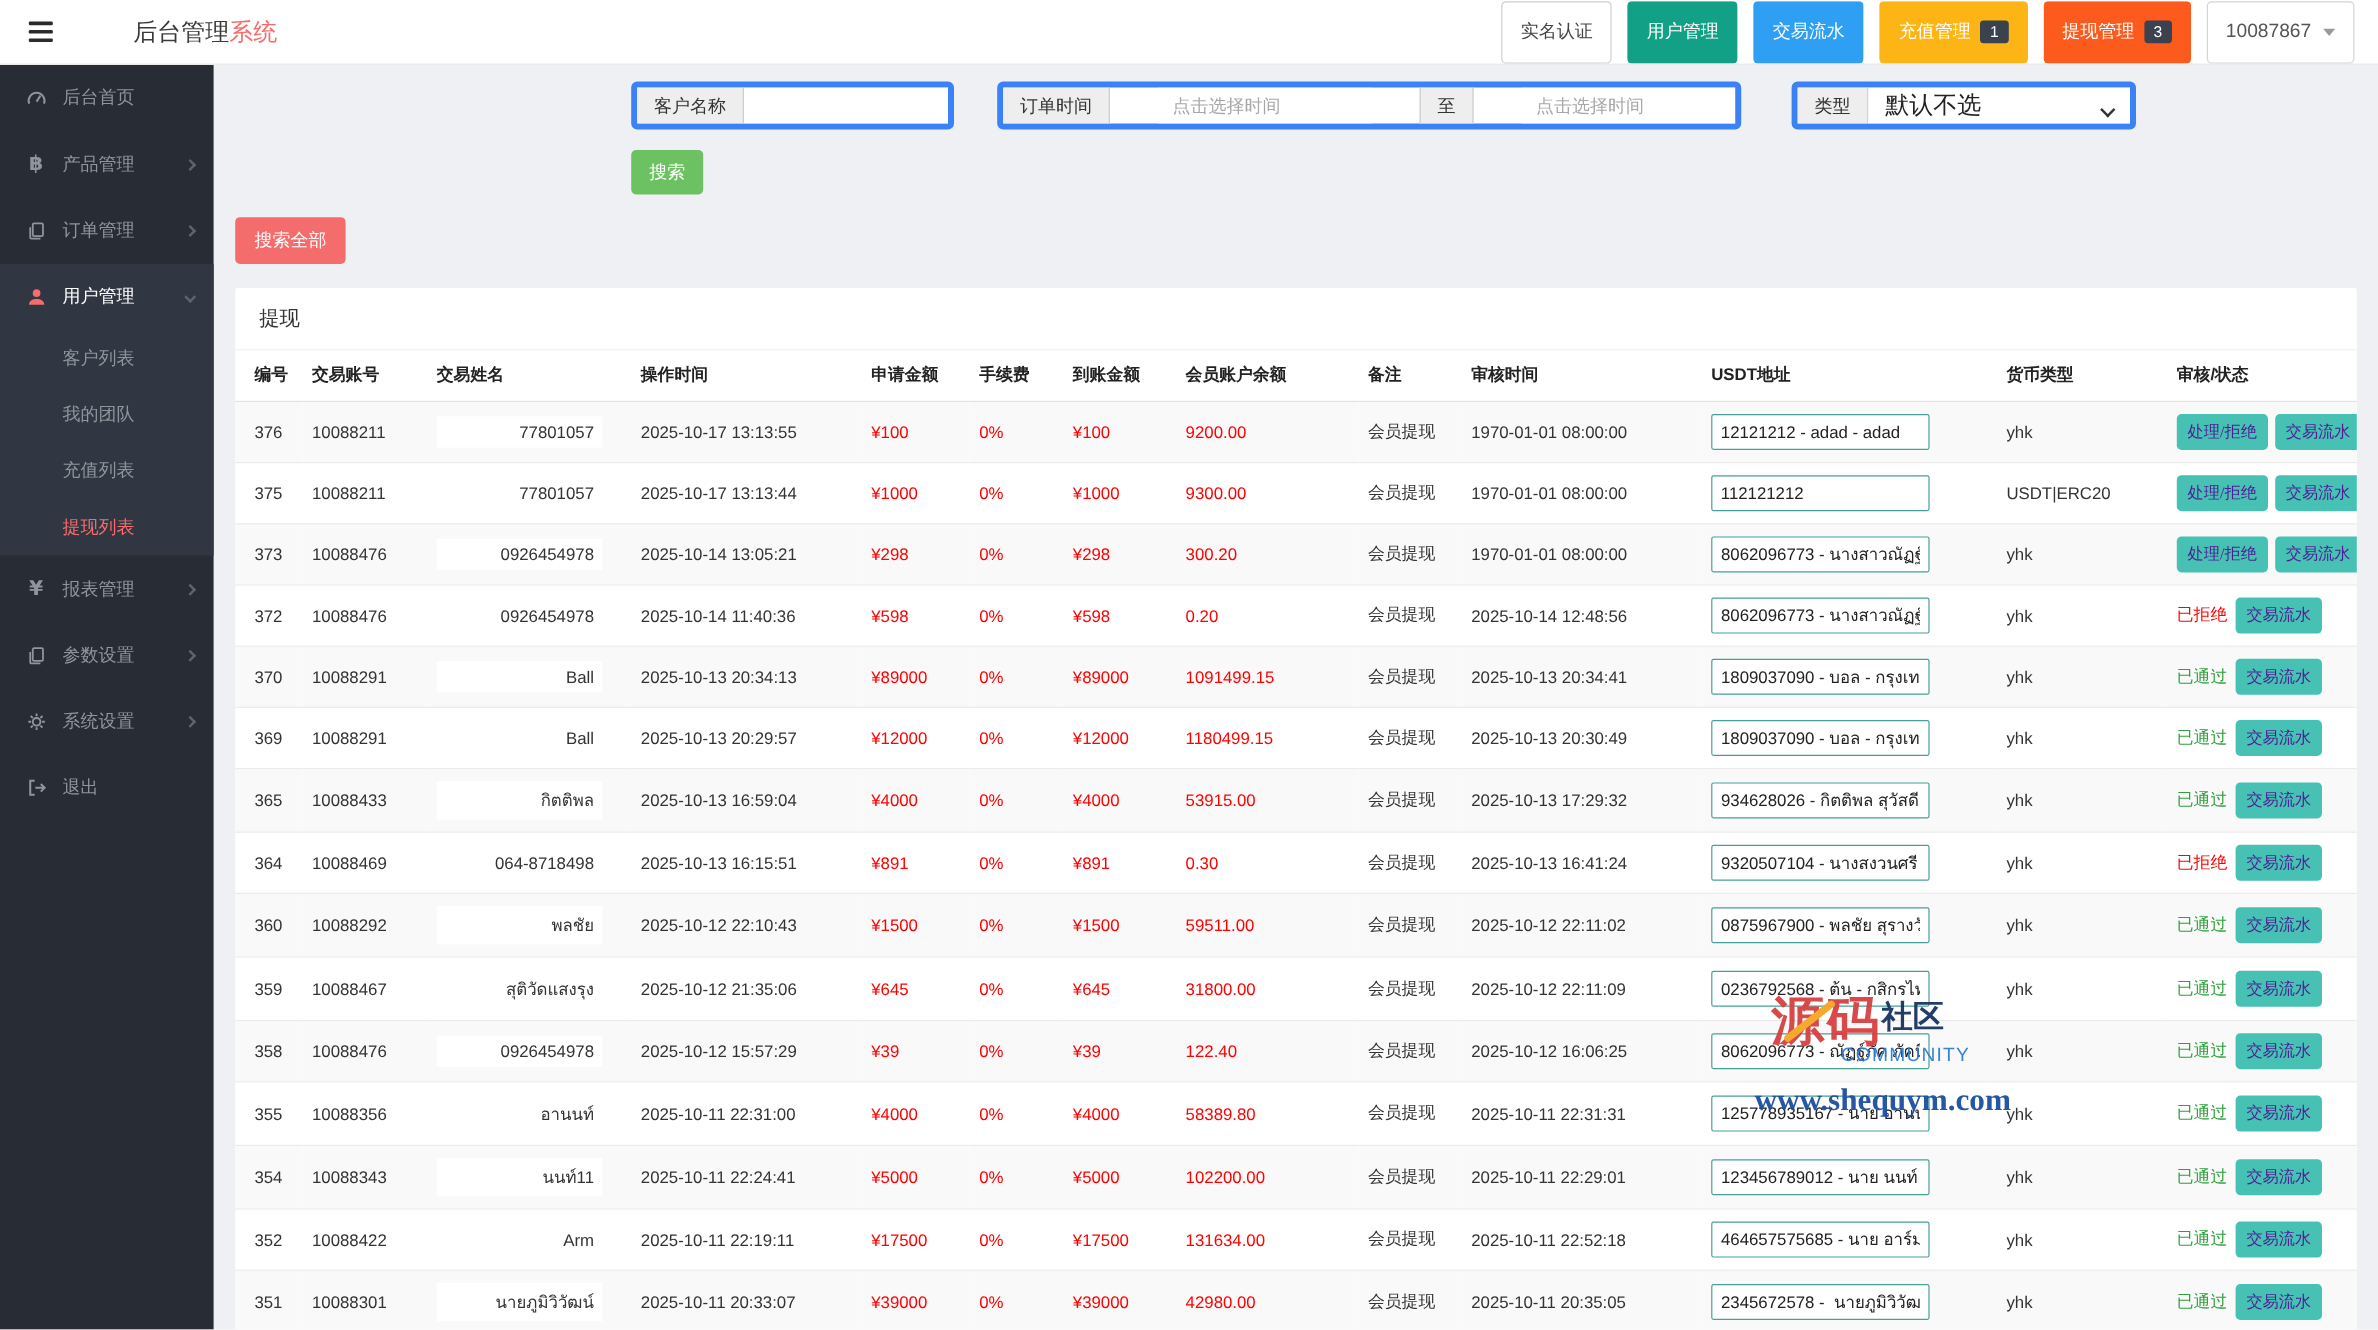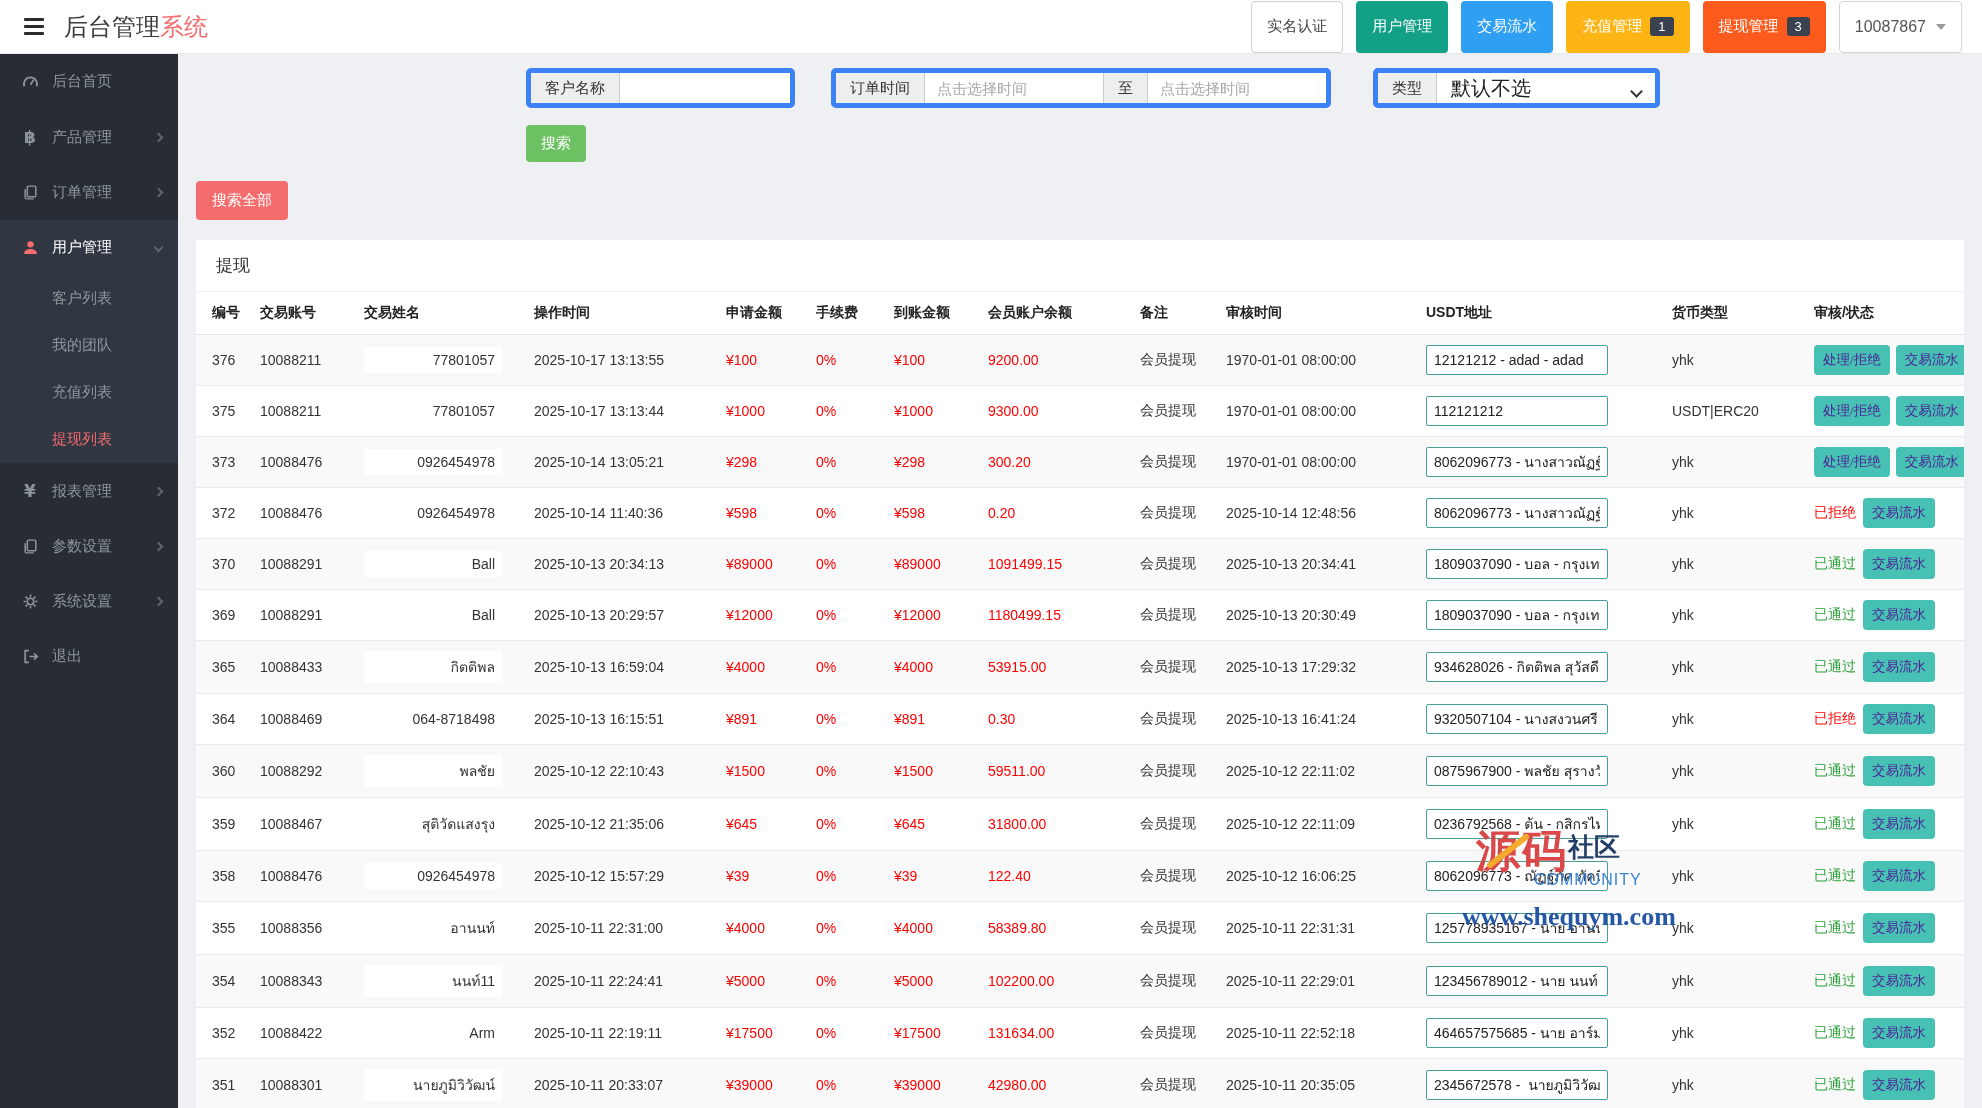--- a/index.html
+++ b/index.html
@@ -8,21 +8,21 @@
     font-family:"Liberation Sans","DejaVu Sans",sans-serif;
     background:#eef0f4; position:relative; overflow:hidden; color:#333;
   }
   
   .navbar { position:absolute; top:0; left:0; right:0; height:54px; background:#fff;
     border-bottom:1px solid #e8e8e8; display:flex; align-items:center; justify-content:space-between;
     padding:0 20px; z-index:20; }
   .nav-left { display:flex; align-items:center; gap:16px; }
   .hamburger { display:flex; flex-direction:column; gap:4px; cursor:pointer; padding:4px; }
   .hamburger i { display:block; width:20px; height:3px; background:#2b2b2b; border-radius:1px; }
-  .brand { font-size:24px; color:#3a3a3a; }
+  .brand { font-size:20px; color:#3a3a3a;margin-left:47px; }
   .brand .accent { color:#f56c6c; }
   .nav-right { display:flex; align-items:center; gap:13px; }
   .nbtn { height:52px; display:inline-flex; align-items:center; gap:8px; padding:0 15px;
     border-radius:4px; font-size:15px; border:1px solid transparent; cursor:pointer; background:#fff; }
   .nbtn.outline { border-color:#cfcfcf; color:#444; }
   .nbtn.teal   { background:#12a087; color:#fff; }
   .nbtn.blue   { background:#2e9ff3; color:#fff; }
   .nbtn.amber  { background:#fdb515; color:#fff; }
   .nbtn.orange { background:#fd5a1e; color:#fff; }
   .nbtn .badge { background:#39424e; color:#fff; font-size:13px; padding:2px 8px; border-radius:3px; }
@@ -49,21 +49,21 @@
   .main { position:absolute; top:54px; left:178px; right:0; bottom:0; padding:14px 18px; }
   .filters { display:flex; align-items:center; margin-left:330px; }
   .igroup { display:inline-flex; height:40px; border:5px solid #3b82f6; border-radius:5px;
     background:#fff; overflow:hidden; }
   .iaddon { background:#eee; border-right:1px solid #ccc; padding:0 14px; display:flex;
     align-items:center; font-size:15px; color:#333; white-space:nowrap; }
   .igroup input { border:none; outline:none; padding:0 12px; font-size:15px; color:#333; }
   .igroup input::placeholder { color:#a8a8a8; }
   .inp-customer { width:170px; }
   .inp-time { width:178px; }
-  .gap1 { margin-left:36px; } .gap2 { margin-left:42px; }
+  .gap1 { margin-left:36px;gap:40px; } .gap2 { margin-left:42px; }
   .selectbox { position:relative; width:218px; background:#fff; }
   .selectbox select { appearance:none; -webkit-appearance:none; width:100%; height:100%;
     border:none; outline:none; background:transparent; font-size:20px; color:#222; padding:0 14px; }
   .sel-chev { position:absolute; right:14px; top:14px; width:9px; height:9px;
     border-right:2.5px solid #333; border-bottom:2.5px solid #333; transform:rotate(45deg);
     pointer-events:none; }
   .row-search { margin-left:330px; margin-top:17px; }
   .btn-search { background:#6cc262; color:#fff; border:none; border-radius:4px; font-size:15px;
     padding:9px 15px; cursor:pointer; }
   .btn-search-all { background:#f56c6c; color:#fff; border:none; border-radius:4px; font-size:15px;

